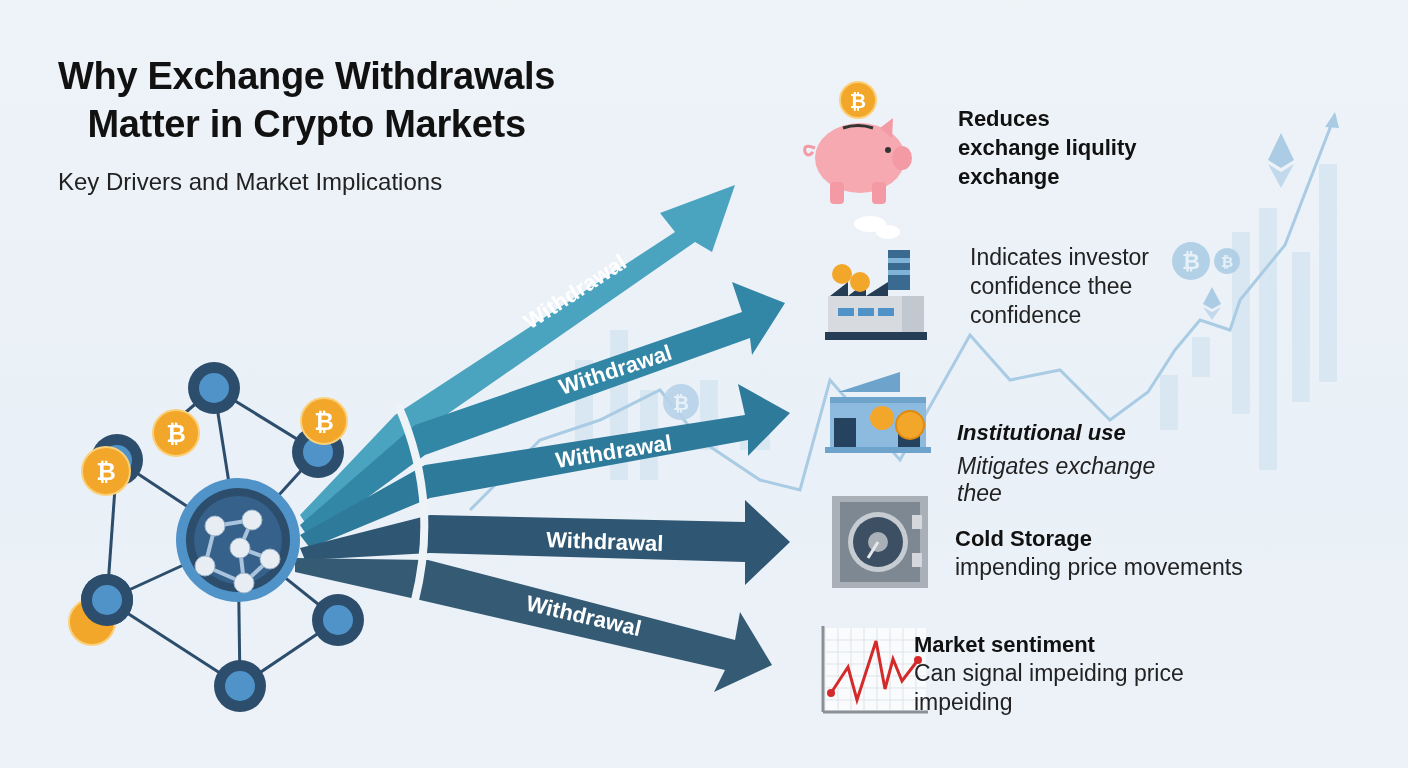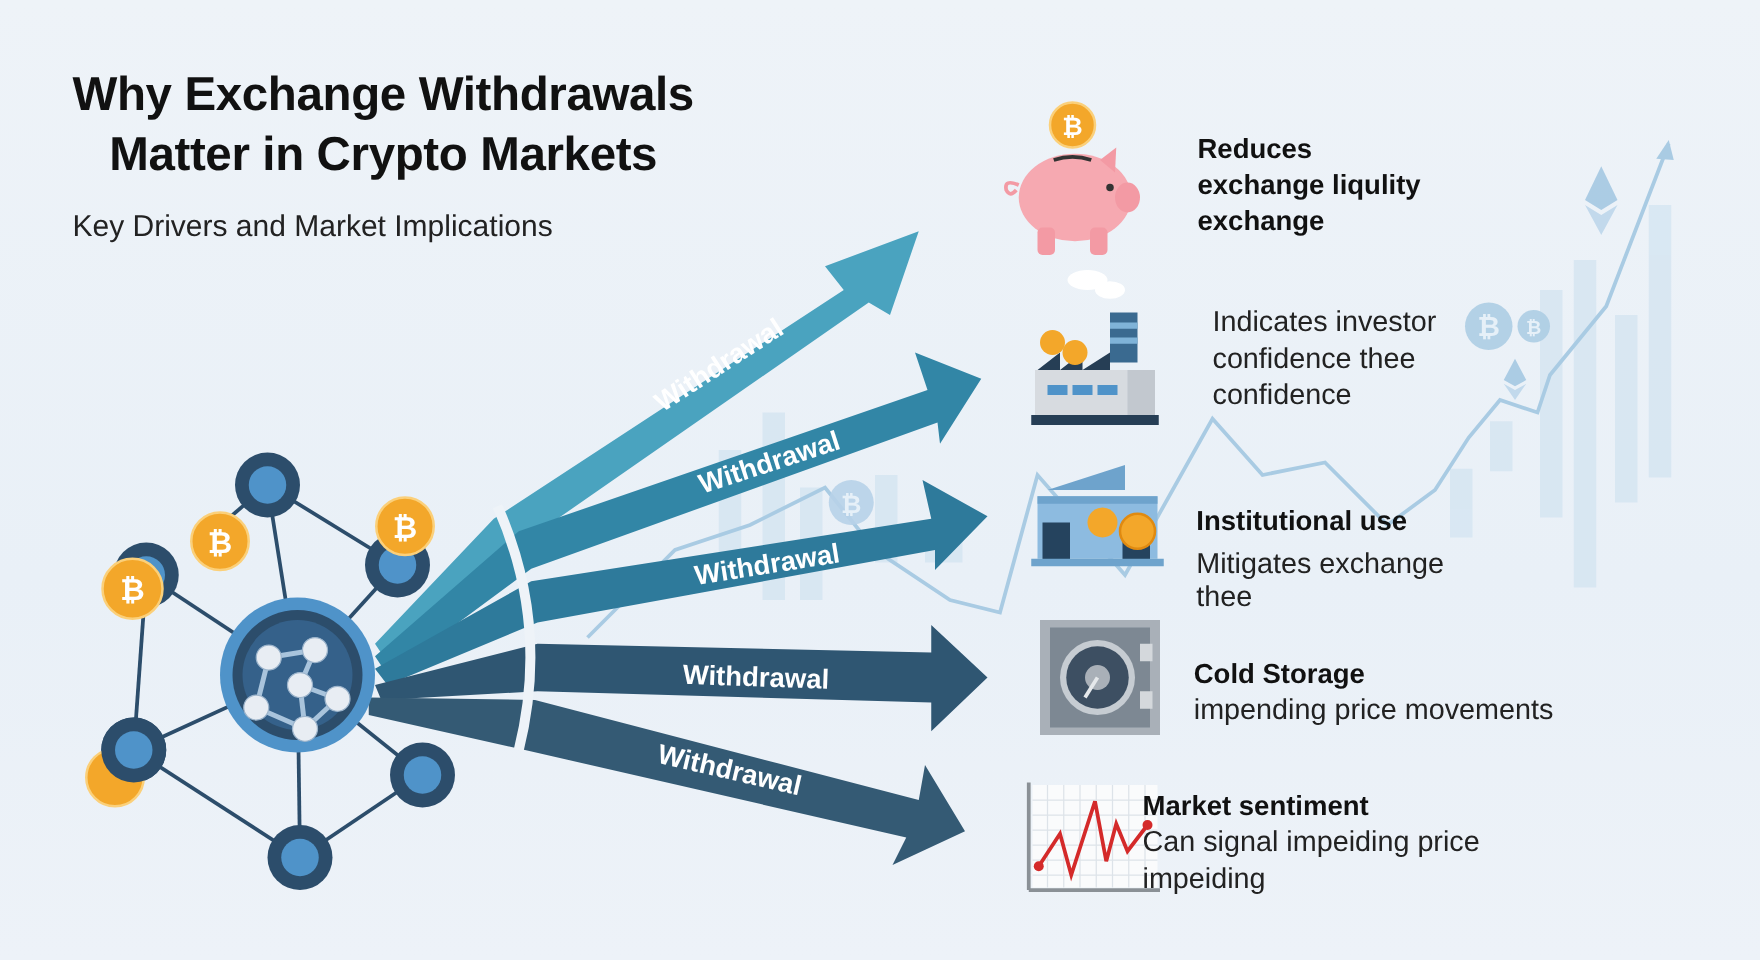--- a/index.html
+++ b/index.html
@@ -250,21 +250,21 @@
   <div class="label-bold">exchange liqulity</div>
   <div class="label-bold">exchange</div>
 </div>
 
 <div class="abs" style="left:958px; top:243px;margin-left:12px;">
   <div class="label-reg">Indicates investor</div>
   <div class="label-reg">confidence thee</div>
   <div class="label-reg">confidence</div>
 </div>
 
-<div class="abs" style="left:957px; top:402px;">
+<div class="abs" style="left:957px; top:418px;font-style:italic;">
   <div class="label-bold" style="margin-bottom:6px;">Institutional use</div>
   <div class="label-reg" style="line-height:27px;">Mitigates exchange</div>
   <div class="label-reg" style="line-height:27px;">thee</div>
 </div>
 
 <div class="abs" style="left:955px; top:524px;">
   <div class="label-bold">Cold Storage</div>
   <div class="label-reg">impending price movements</div>
 </div>
 

